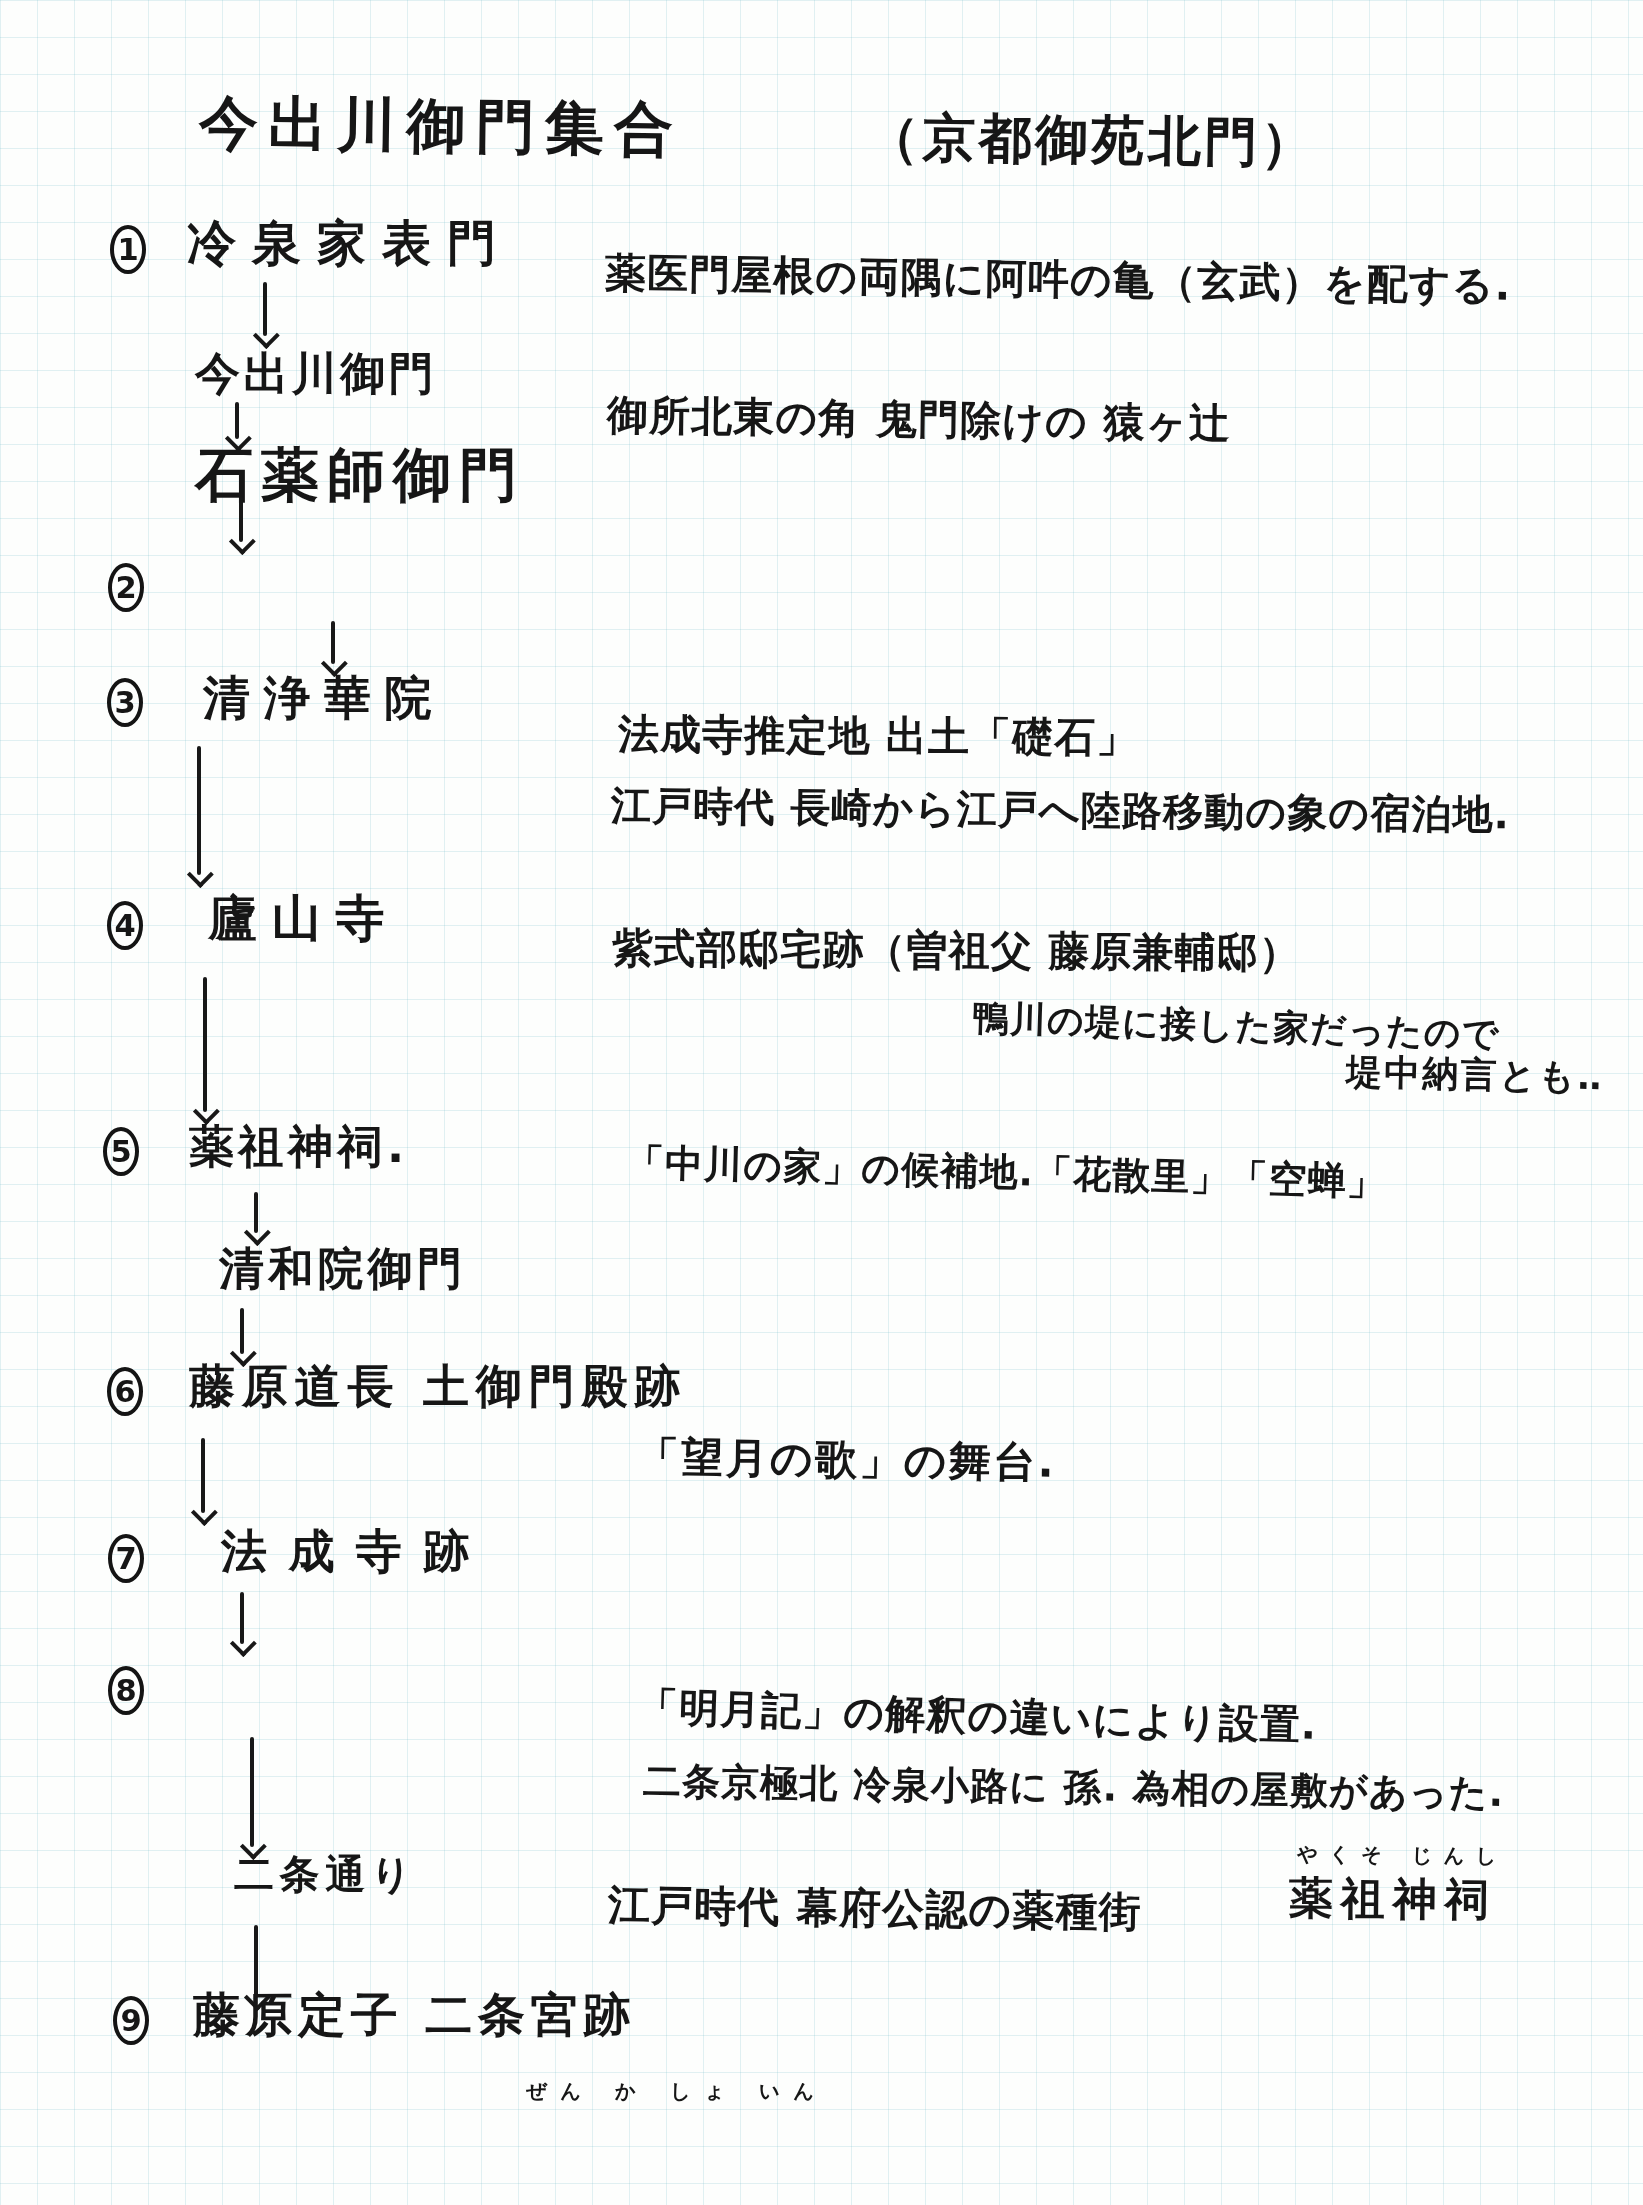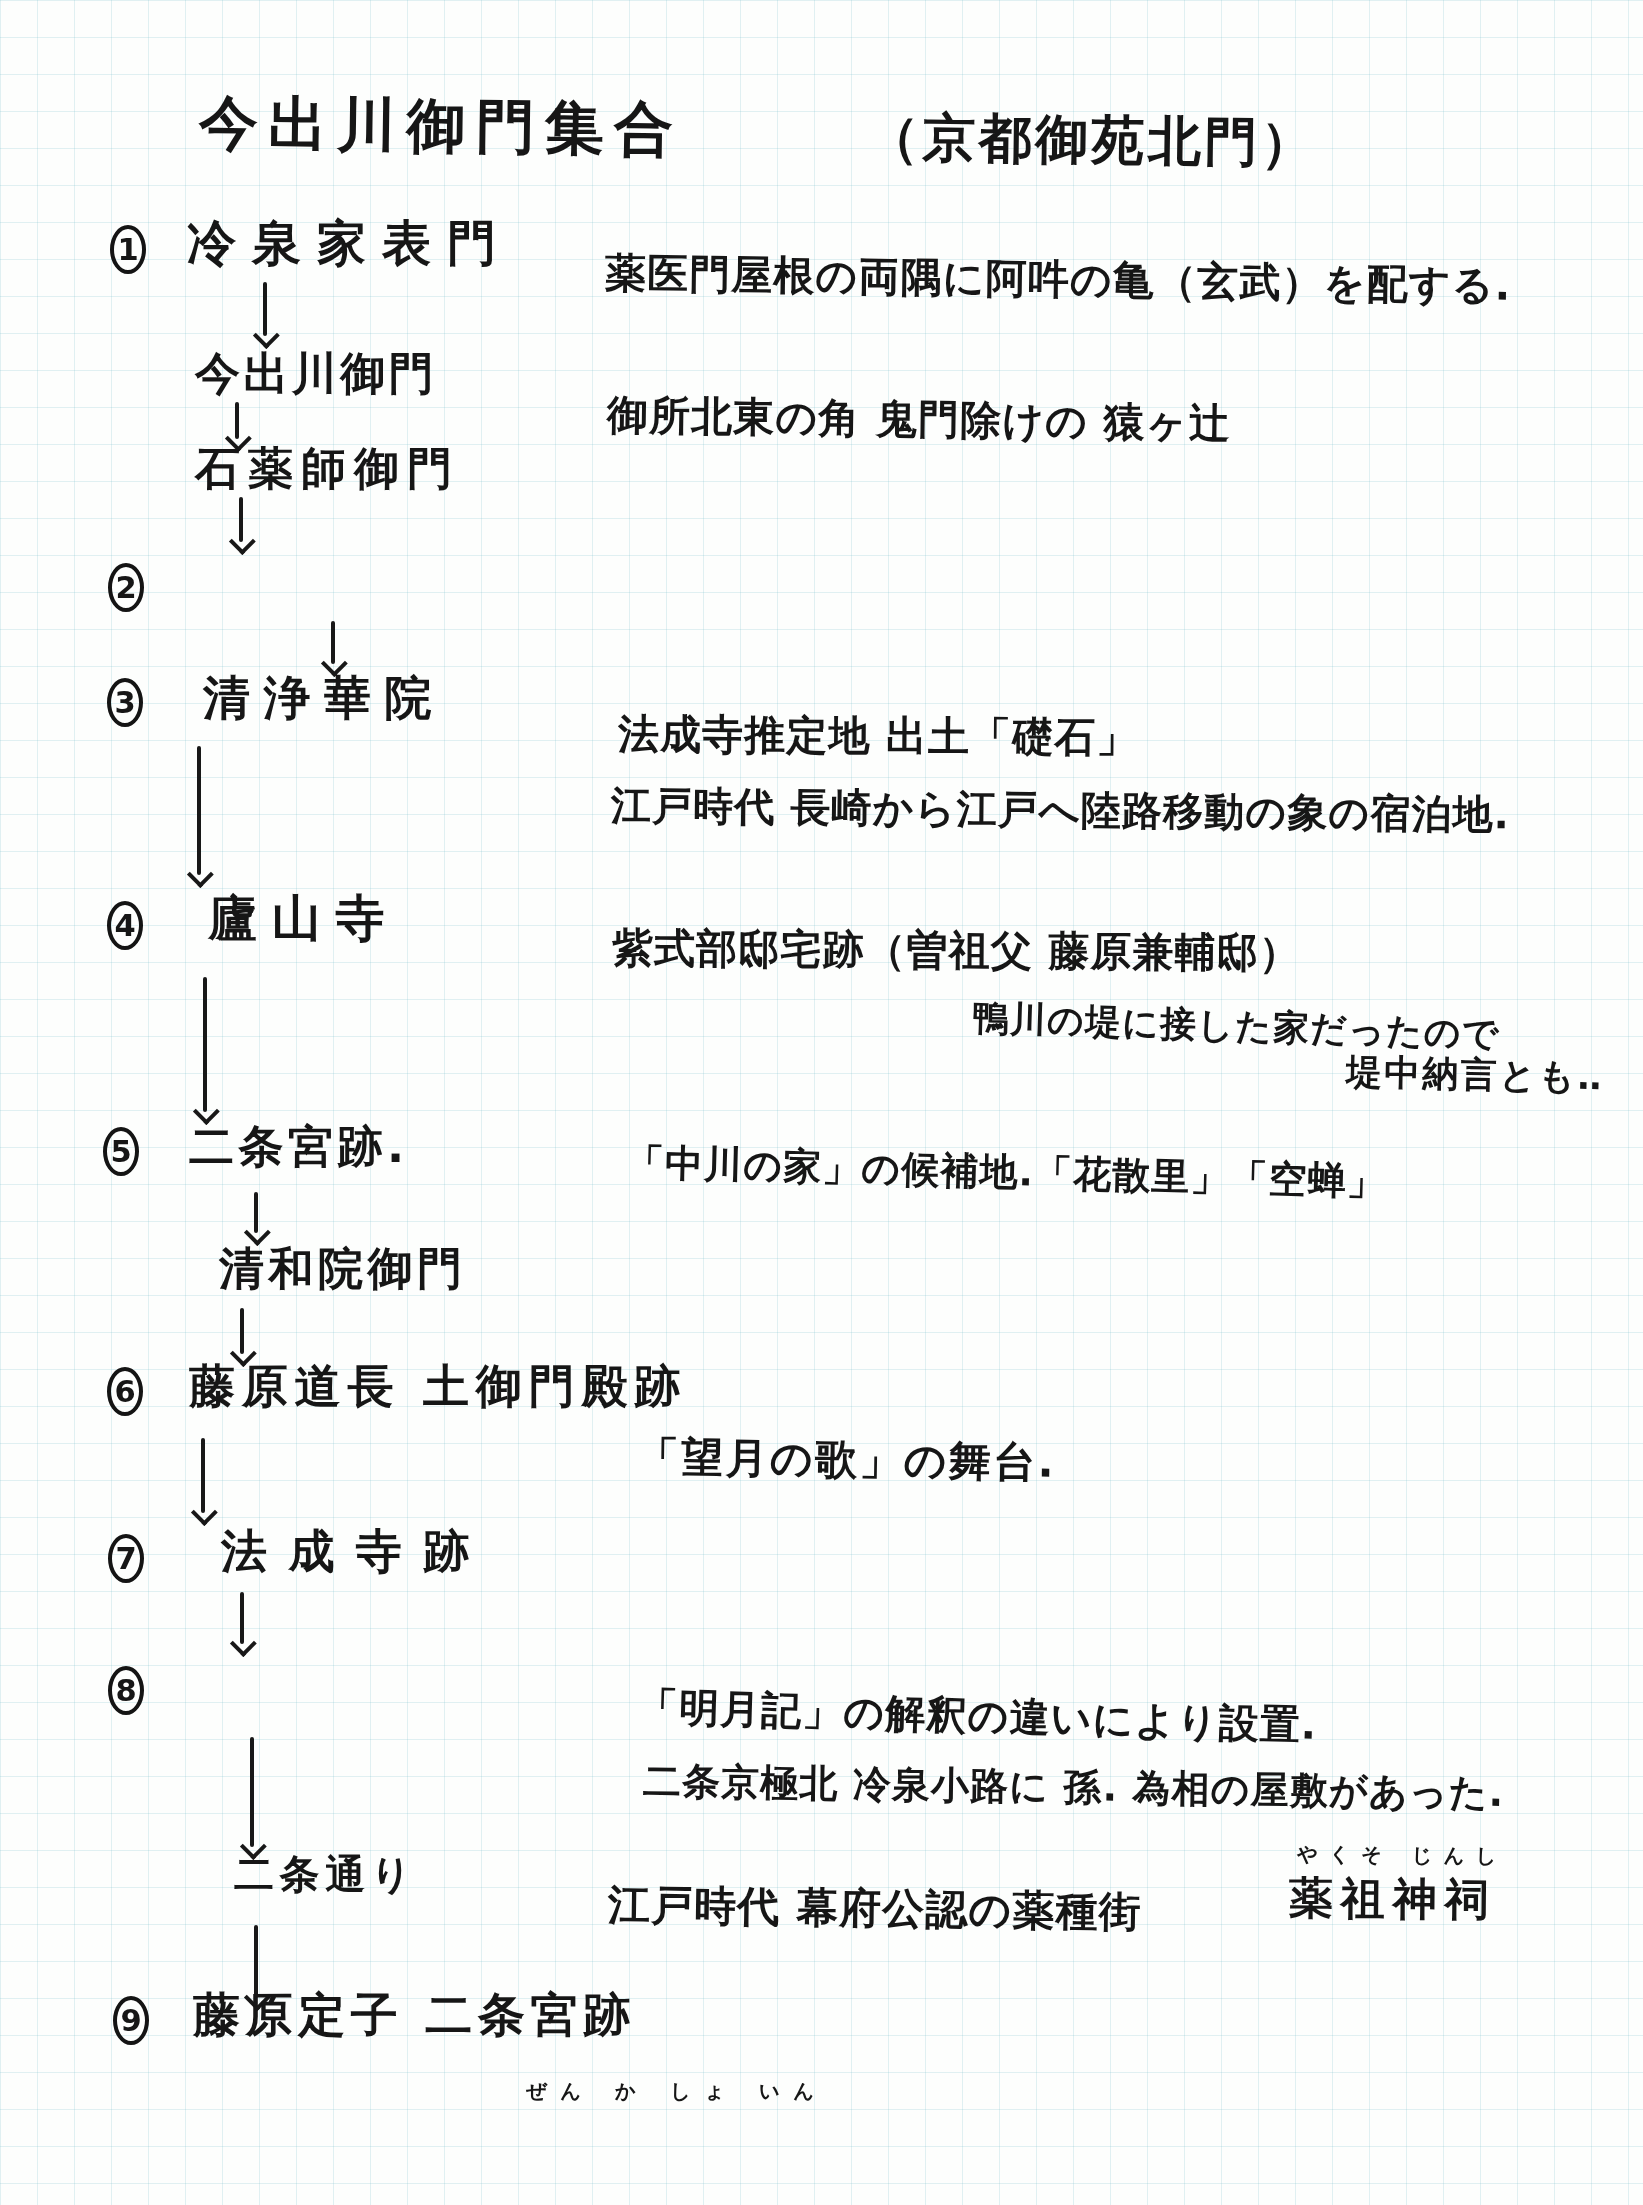--- a/index.html
+++ b/index.html
@@ -74,21 +74,21 @@
     </div>
 
   <span class="txt" style="left:195px;top:351px;font-size:45px;letter-spacing:3.4px">今出川御門</span>
   <span class="txt" style="left:607px;top:395px;font-size:41px;letter-spacing:1.1px;transform:rotate(0.8deg)">御所北東の角 鬼門除けの 猿ヶ辻</span>
 
   <div class="arrow" style="left:225px;top:402px;height:46px">
       <span class="shaft"></span>
       <span class="head"></span>
     </div>
 
-  <span class="txt" style="left:195px;top:446px;font-size:45px;letter-spacing:8px">石薬師御門</span>
+  <span class="txt" style="left:195px;top:446px;font-size:58px;letter-spacing:8px">石薬師御門</span>
 
   <div class="arrow" style="left:229px;top:497px;height:54px">
       <span class="shaft"></span>
       <span class="head"></span>
     </div>
 
   <span class="badge" style="left:108px;top:563px">
       <span>2</span>
     </span>
 
@@ -118,21 +118,21 @@
   <span class="txt" style="left:1346px;top:1054px;font-size:36px;letter-spacing:2.3px;transform:rotate(1.2deg)">堤中納言とも‥</span>
 
   <div class="arrow" style="left:193px;top:977px;height:144px">
       <span class="shaft"></span>
       <span class="head"></span>
     </div>
 
   <span class="badge" style="left:103px;top:1127px">
       <span>5</span>
     </span>
-  <span class="txt" style="left:189px;top:1124px;font-size:45px;letter-spacing:4.5px">二条宮跡.</span>
+  <span class="txt" style="left:189px;top:1124px;font-size:45px;letter-spacing:4.5px">薬祖神祠.</span>
   <span class="txt" style="left:626px;top:1143px;font-size:38px;letter-spacing:1.1px;transform:rotate(1.5deg)">「中川の家」の候補地.「花散里」「空蝉」</span>
 
   <div class="arrow" style="left:244px;top:1192px;height:50px">
       <span class="shaft"></span>
       <span class="head"></span>
     </div>
 
   <span class="txt" style="left:219px;top:1246px;font-size:45px;letter-spacing:4.5px">清和院御門</span>
 
   <div class="arrow" style="left:230px;top:1308px;height:55px">

